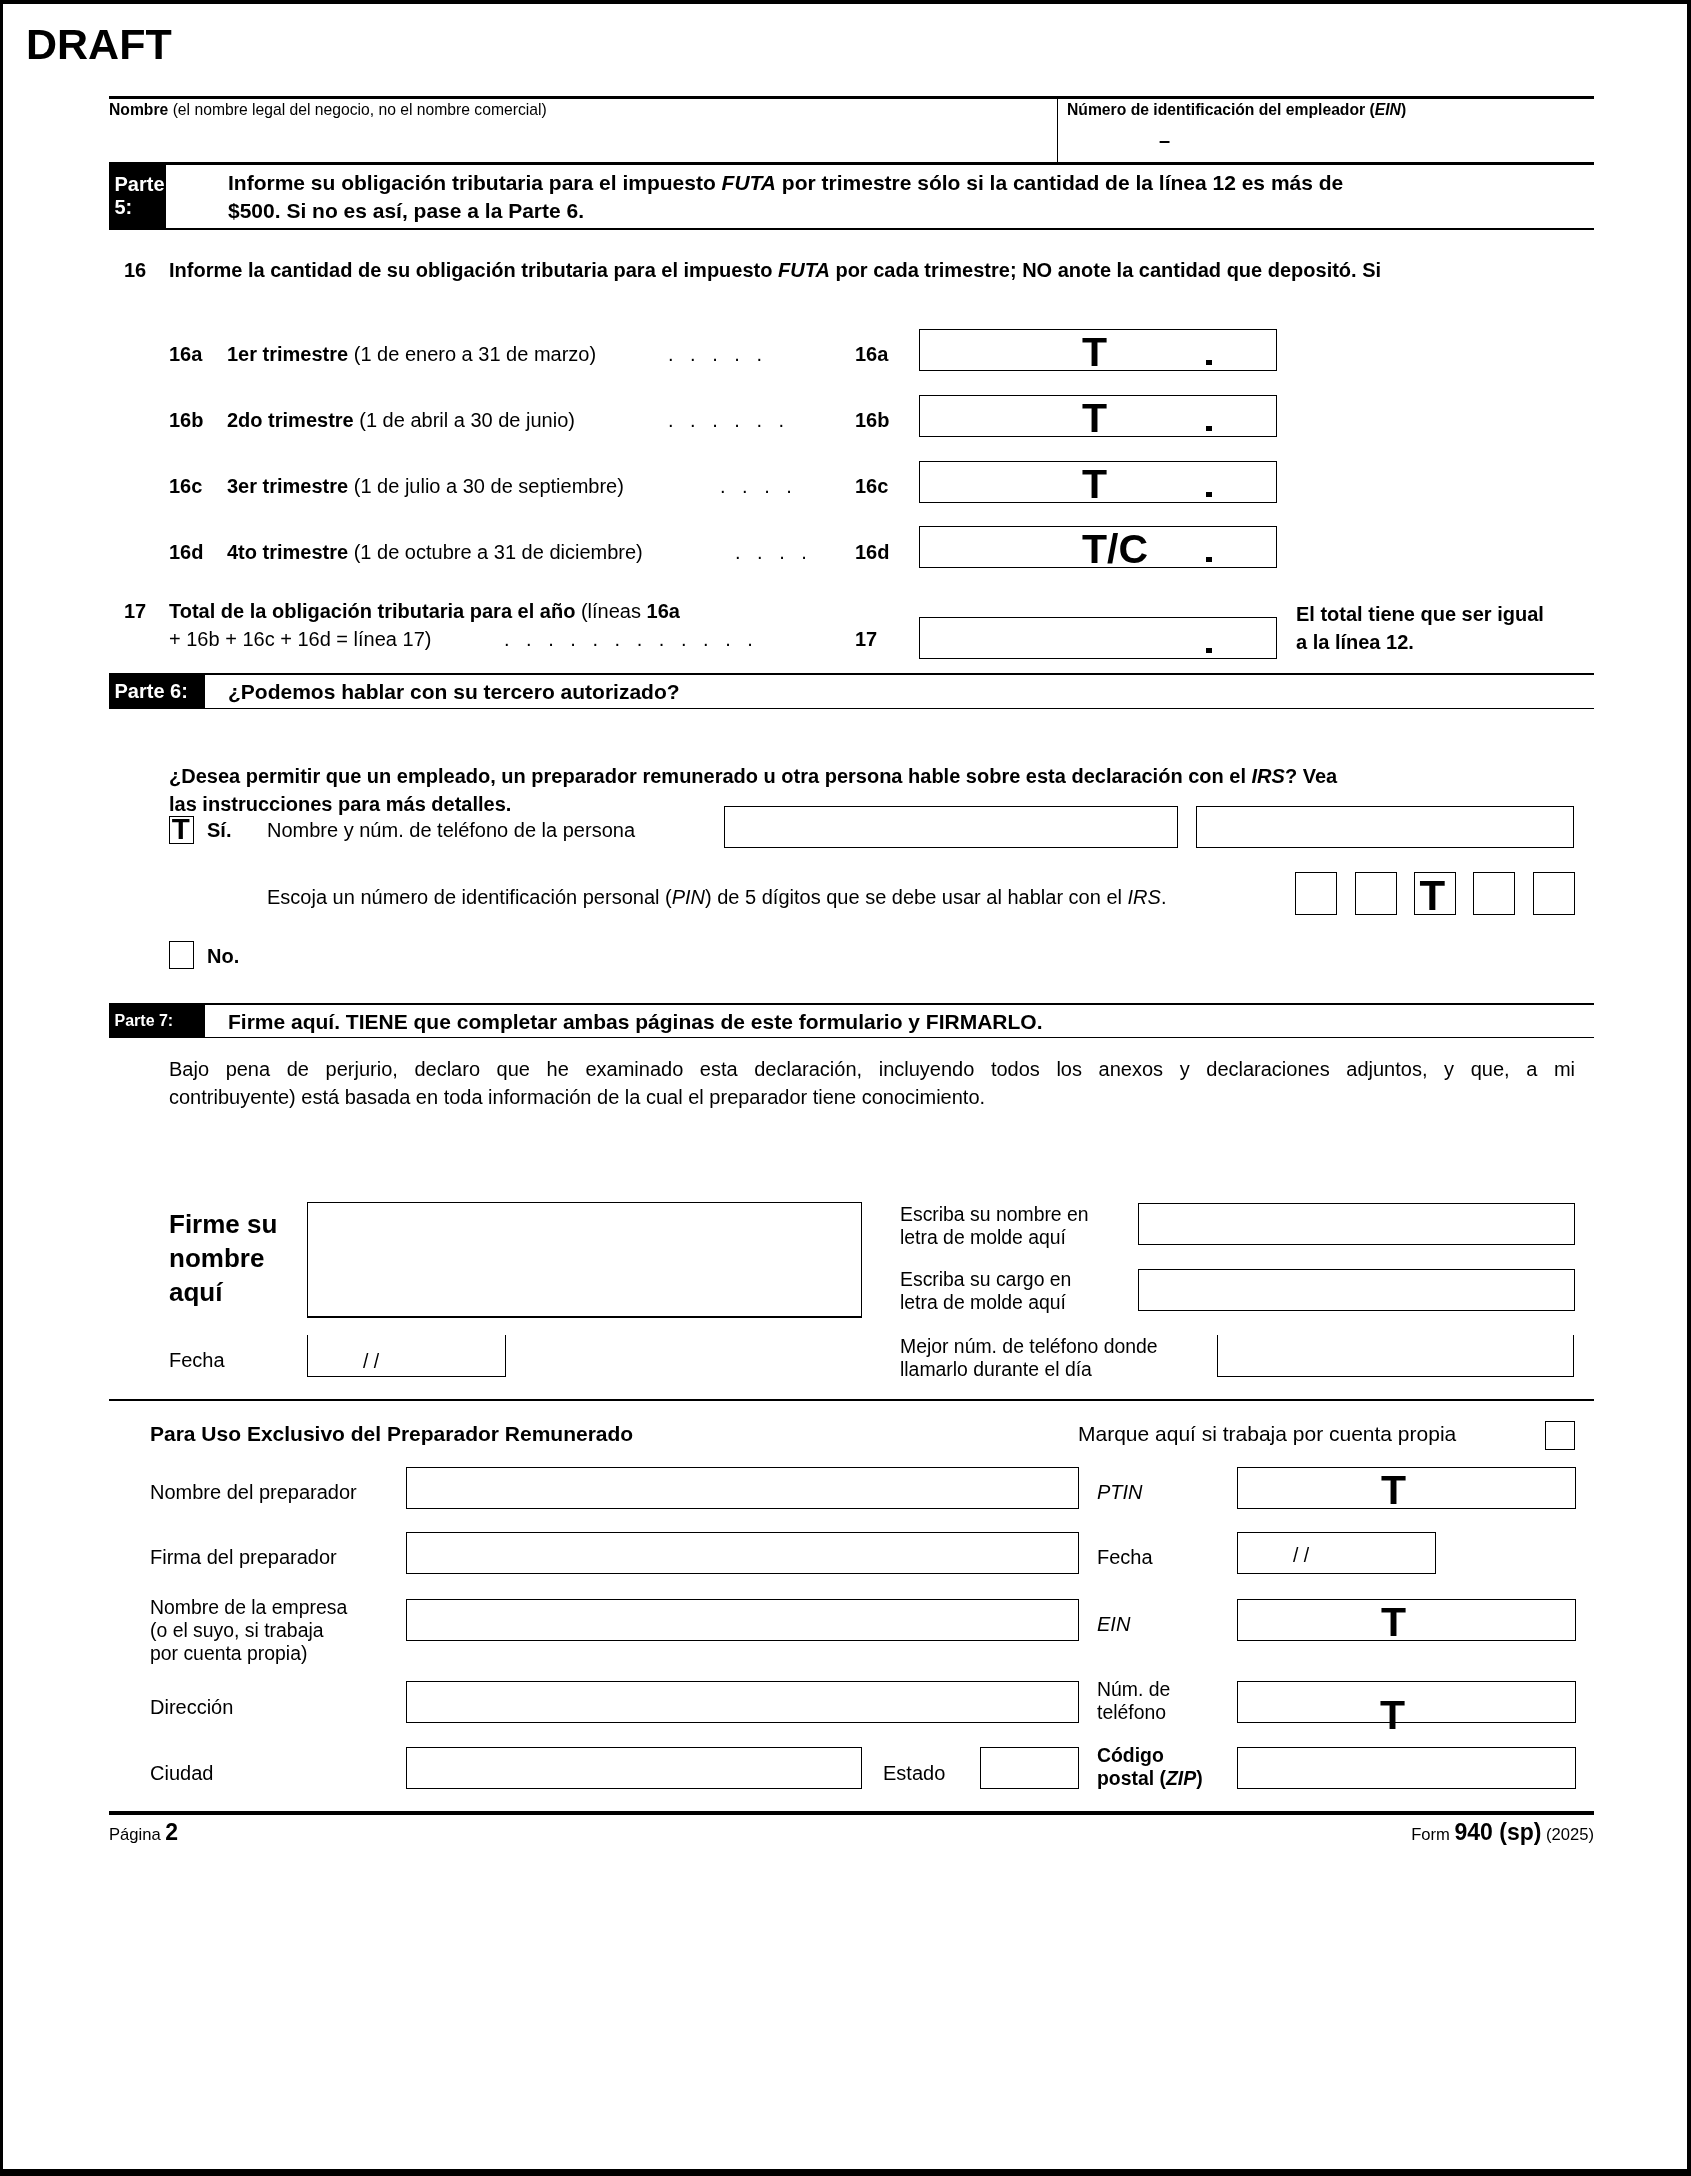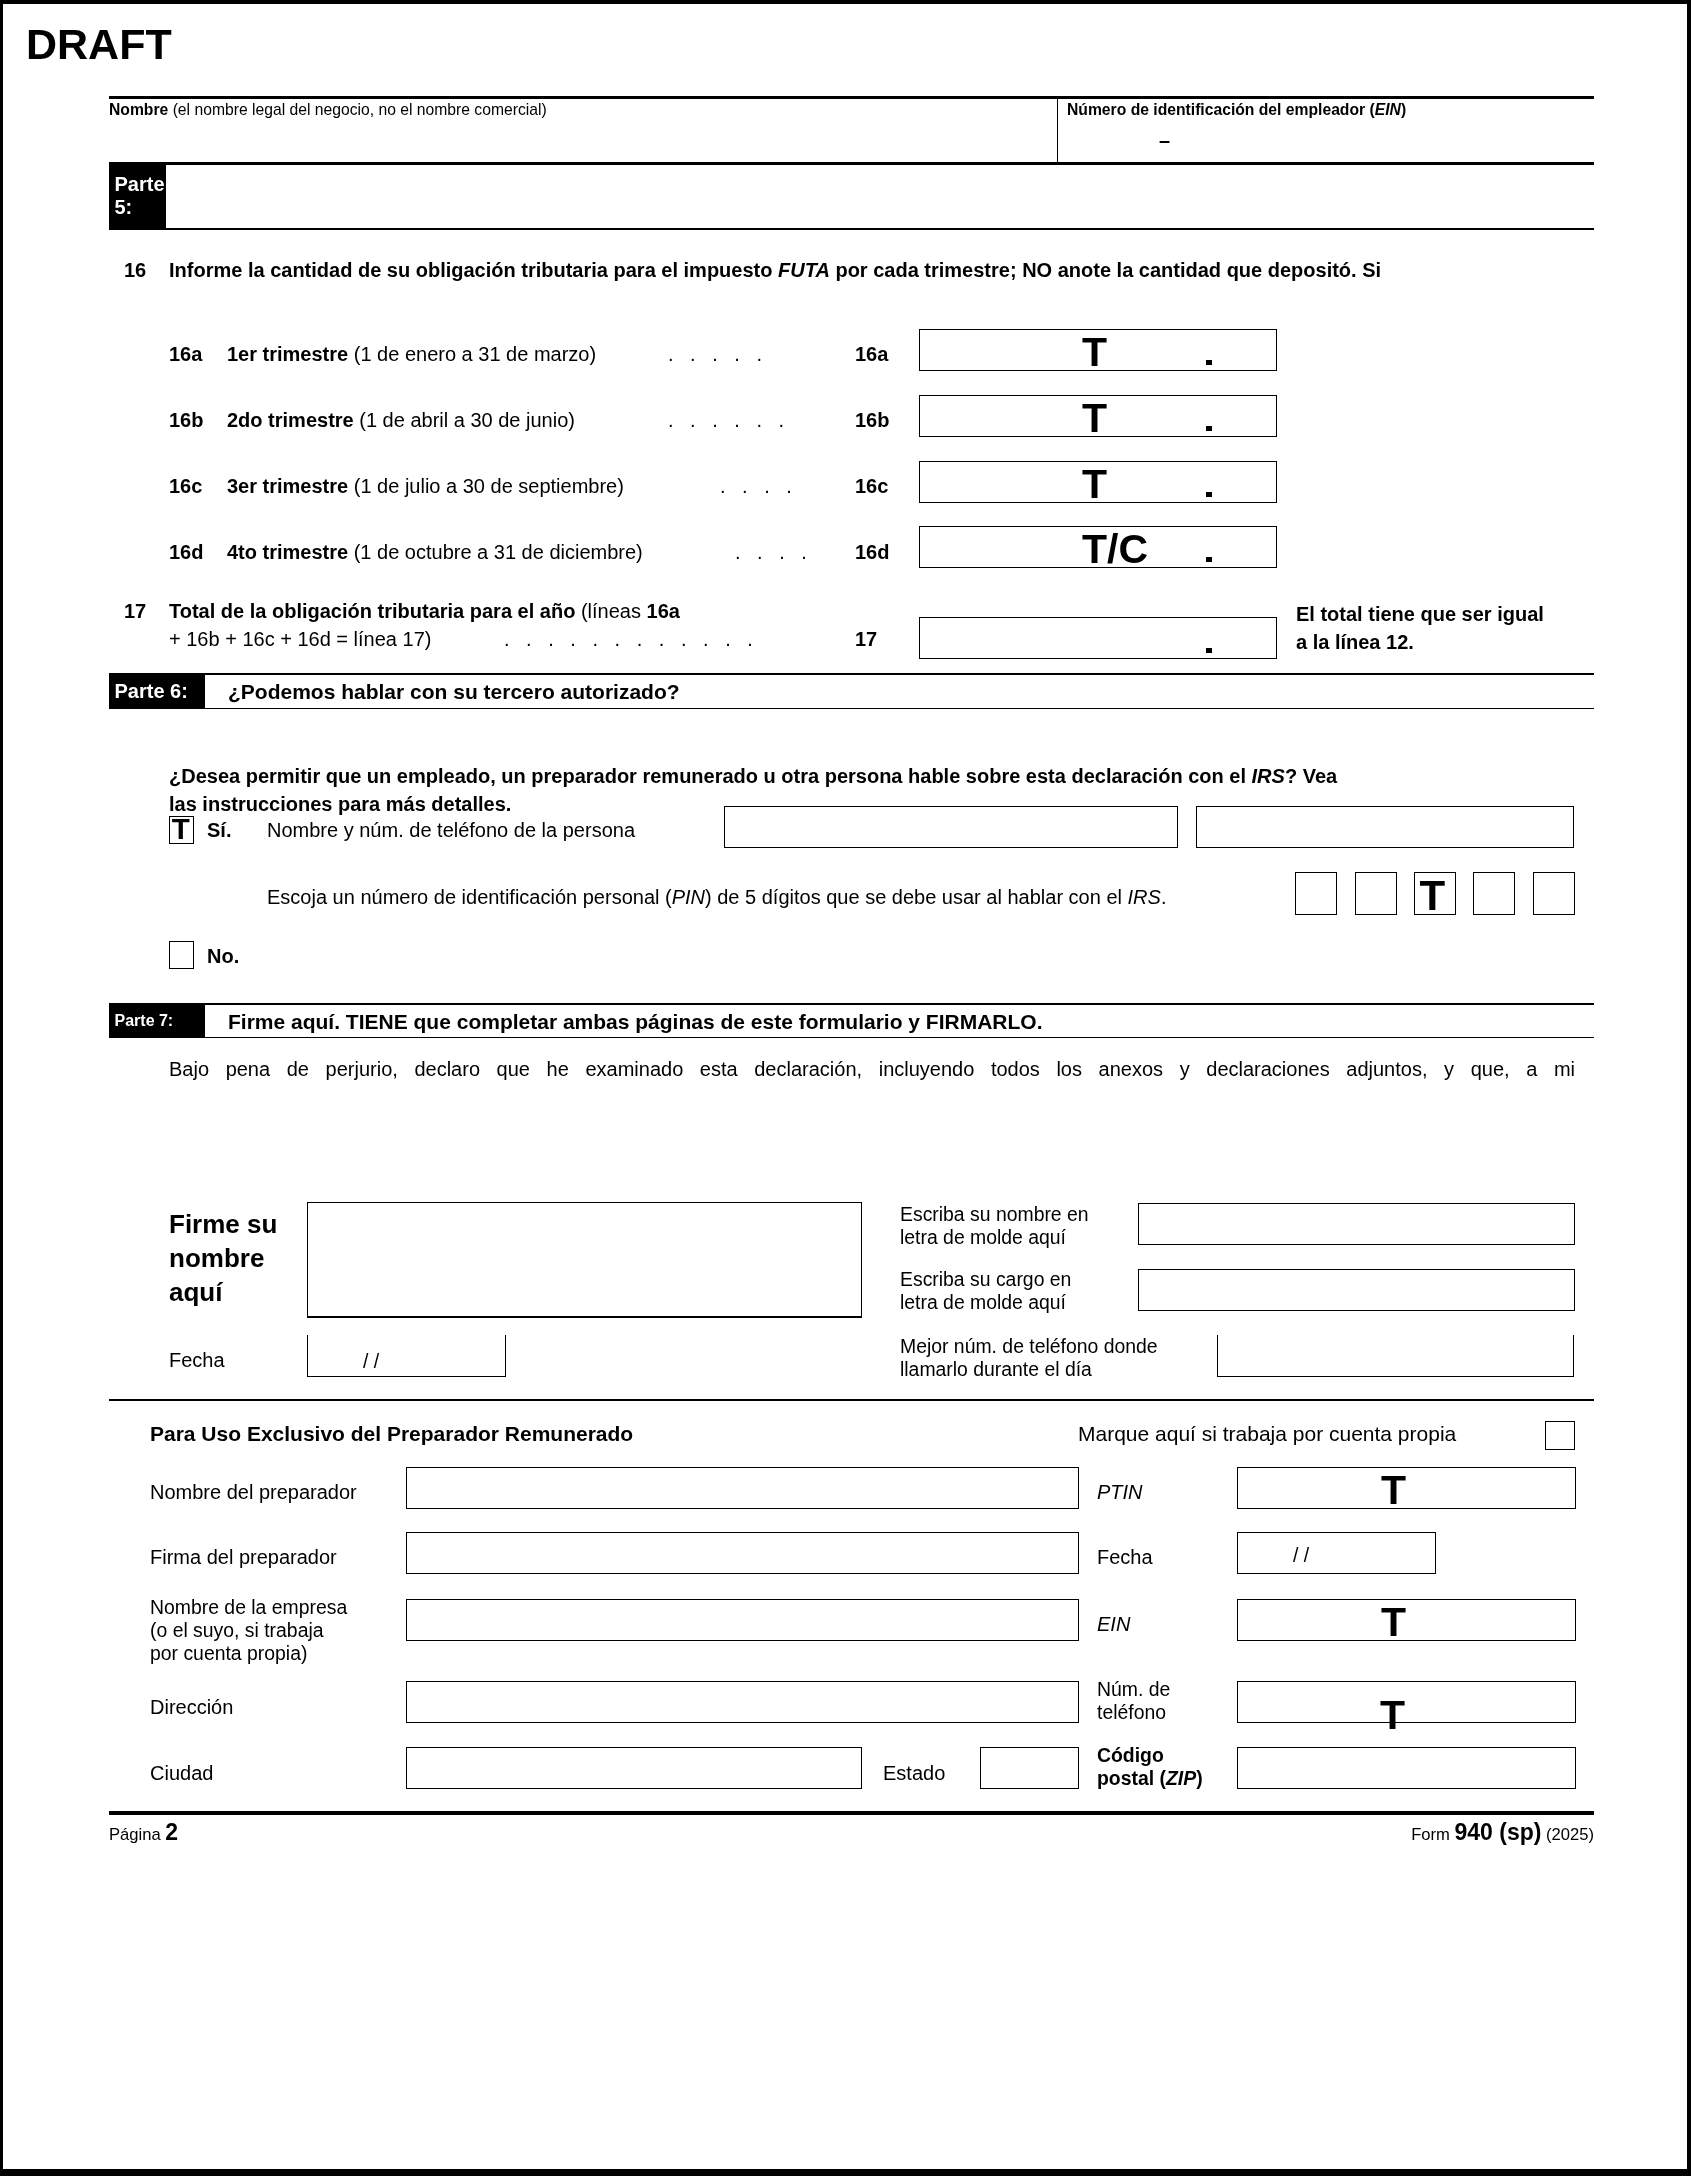--- a/index.html
+++ b/index.html
@@ -37,20 +37,24 @@
 <div class="hline" style="left:109px; top:96px; width:1485px; height:2.8px;"></div>
 <div class="txt sm" style="left:109px; top:101px;"><span class="b">Nombre</span><span> (el nombre legal del negocio, no el nombre comercial)</span></div>
 <div class="abs" style="left:109px; top:120px; width:941px; height:41px;"></div>
 <div class="vline" style="left:1057px; top:99px; height:64px;"></div>
 <div class="txt sm b" style="left:1067px; top:101px;"><span>Número de identificación del empleador (</span><span class="i">EIN</span><span>)</span></div>
 <div class="txt b" style="left:1159px; top:127px; font-size:20px;">–</div>
 
 <div class="hline" style="left:109px; top:162px; width:1485px; height:2.8px;"></div>
 <div class="part-bar" style="top:164px; height:64px;">
   <div class="part-label" style="width:57px;">Parte 5:</div>
+  <div class="part-title" style="left:119px; top:4.6px; font-size:21px; line-height:28px;">
+    <span>Informe su obligación tributaria para el impuesto </span><span class="i">FUTA</span><span> por trimestre sólo si la cantidad de la línea 12 es más de</span><br>
+    <span>$500. Si no es así, pase a la Parte 6.</span>
+  </div>
 </div>
 <div class="hline" style="left:109px; top:228px; width:1485px; height:1.8px;"></div>
 
 <div class="txt b" style="left:124px; top:257px;">16</div>
 <div class="txt" style="left:169px; top:257px; font-size:20px;">
   <span class="b">Informe la cantidad de su obligación tributaria para el impuesto </span><span class="b i">FUTA</span><span class="b"> por cada trimestre; NO anote la cantidad que depositó. Si</span><br>
 </div>
 
 <div>
   <div class="txt b" style="left:169px; top:341px;">16a</div>
@@ -145,20 +149,21 @@
 
 <div class="hline" style="left:109px; top:1003px; width:1485px; height:1.8px;"></div>
 <div class="part-bar" style="top:1005px; height:32px;">
   <div class="part-label" style="width:96px; font-size:16px;">Parte 7:</div>
   <div class="part-title" style="left:119px; top:3.7px; font-size:21px;">Firme aquí. TIENE que completar ambas páginas de este formulario y FIRMARLO.</div>
 </div>
 <div class="hline" style="left:109px; top:1037px; width:1485px; height:0.9px;"></div>
 
 <div class="para" style="left:169px; top:1055px; width:1406px;">
   <span class="line">Bajo pena de perjurio, declaro que he examinado esta declaración, incluyendo todos los anexos y declaraciones adjuntos, y que, a mi</span>
+  <span class="line" style="text-align-last:left;">contribuyente) está basada en toda información de la cual el preparador tiene conocimiento.</span>
 </div>
 
 <div class="txt b" style="left:169px; top:1207px; font-size:26px; line-height:34px;">
   <span>Firme su</span><br><span>nombre</span><br><span>aquí</span>
 </div>
 <div class="box" style="left:307px; top:1202px; width:555px; height:116px; border-bottom:2.8px solid #000;"></div>
 
 <div class="txt" style="left:169px; top:1347px;">Fecha</div>
 <div class="abs" style="left:307px; top:1335px; width:199px; height:42px; border-left:0.9px solid #000; border-right:0.9px solid #000; border-bottom:0.9px solid #000; box-sizing:border-box;">
   <span class="txt" style="left:55px; top:13px; font-size:19.4px;">/      /</span>

